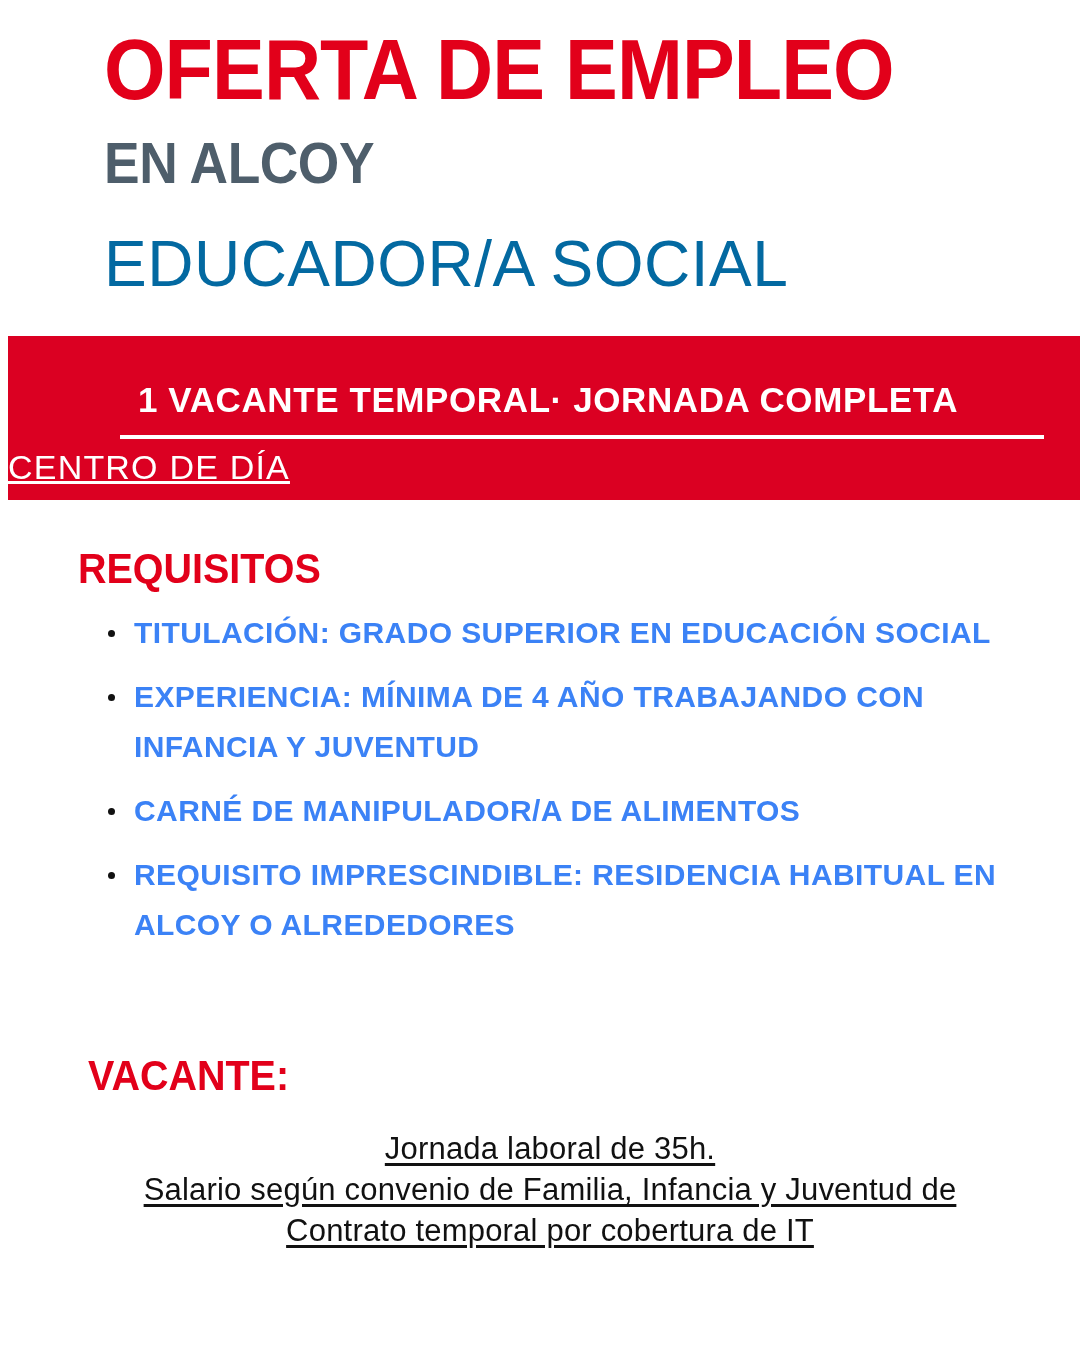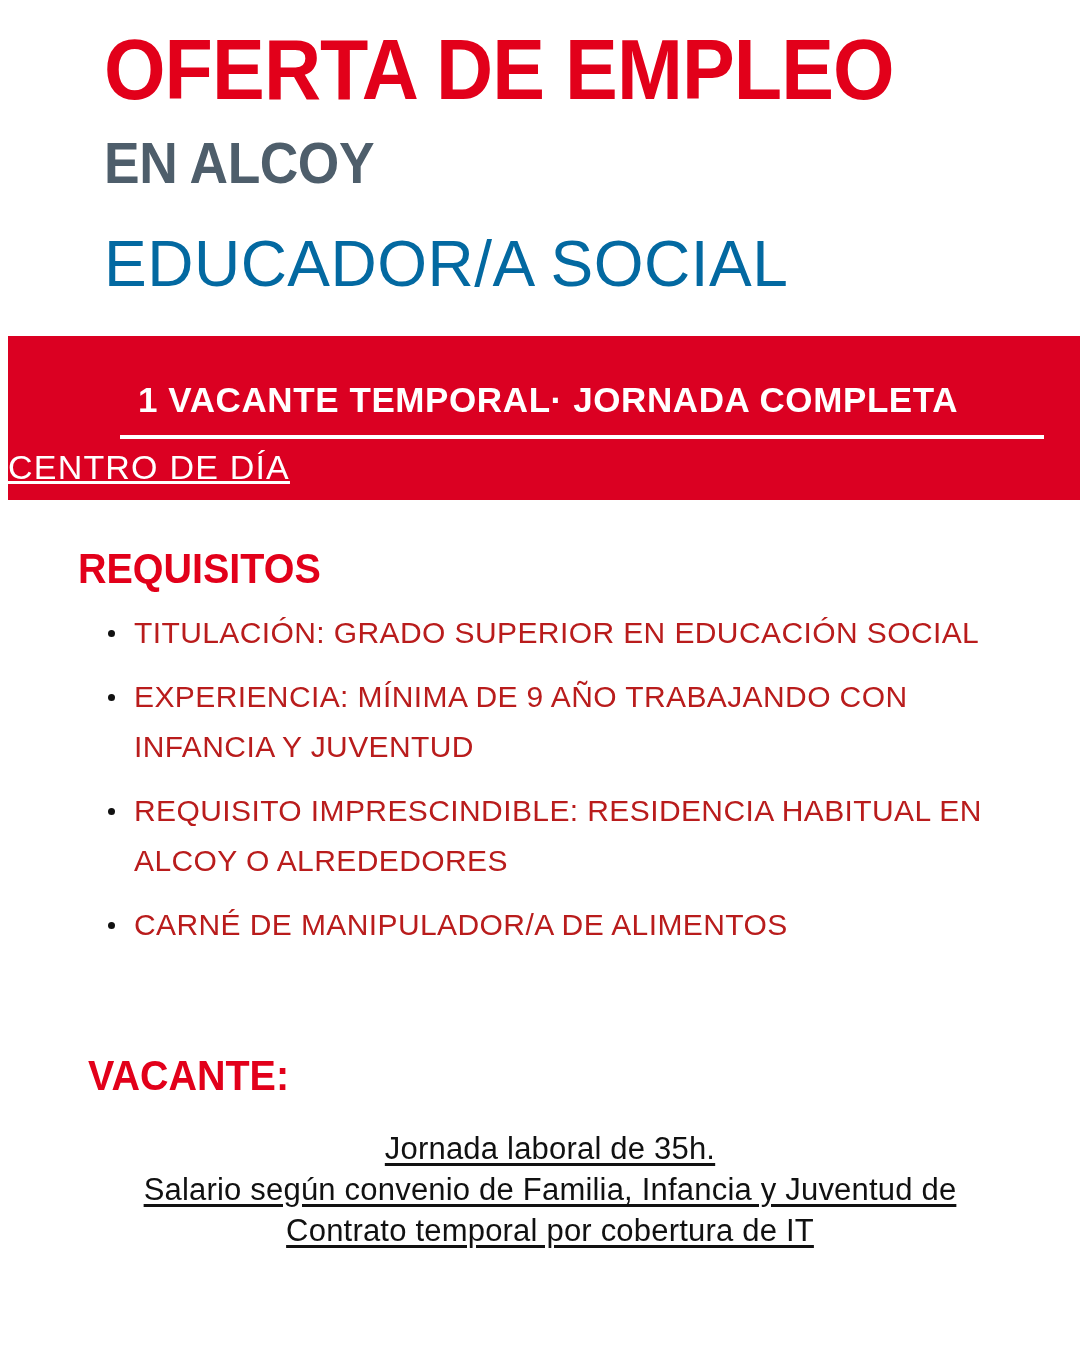--- a/index.html
+++ b/index.html
@@ -153,25 +153,25 @@
     margin: 0;
     padding: 0;
     list-style: none;
   }
 
   .req-item {
     position: relative;
     padding-left: 28px;
     margin-bottom: 14px;
     font-family: "Liberation Sans", sans-serif;
-    font-weight: 400;
+    font-weight: 700;
     font-size: 30px;
     line-height: 50px;
     letter-spacing: 0.4px;
-    color: #b91c1c;
+    color: #3b82f6;
   }
 
   .req-item .bullet {
     position: absolute;
     left: 2px;
     top: 22px;
     width: 7px;
     height: 7px;
     border-radius: 50%;
     background: #111111;
@@ -214,23 +214,23 @@
   <div class="banner">
     <div class="banner-headline">1 VACANTE TEMPORAL· JORNADA COMPLETA</div>
     <div class="banner-divider"></div>
     <div class="banner-sub">CENTRO DE DÍA</div>
   </div>
 
   <div class="section-heading" id="req-heading">REQUISITOS</div>
 
   <ul class="req-list" id="req-list">
       <li class="req-item"><span class="bullet"></span><span>TITULACIÓN: GRADO SUPERIOR EN EDUCACIÓN SOCIAL</span></li>
-      <li class="req-item"><span class="bullet"></span><span>EXPERIENCIA: MÍNIMA DE 9 AÑO TRABAJANDO CON INFANCIA Y JUVENTUD</span></li>
+      <li class="req-item"><span class="bullet"></span><span>EXPERIENCIA: MÍNIMA DE 4 AÑO TRABAJANDO CON INFANCIA Y JUVENTUD</span></li>
+      <li class="req-item"><span class="bullet"></span><span>CARNÉ DE MANIPULADOR/A DE ALIMENTOS</span></li>
       <li class="req-item"><span class="bullet"></span><span>REQUISITO IMPRESCINDIBLE: RESIDENCIA HABITUAL EN ALCOY O ALREDEDORES</span></li>
-      <li class="req-item"><span class="bullet"></span><span>CARNÉ DE MANIPULADOR/A DE ALIMENTOS</span></li>
     </ul>
 
   <div class="section-heading" id="vac-heading">VACANTE:</div>
 
   <div class="vac-details" id="vac-details">
       <div class="vac-line"><span>Jornada laboral de 35h. </span></div>
       <div class="vac-line"><span>Salario según convenio de  Familia, Infancia y Juventud de</span></div>
       <div class="vac-line"><span>Contrato temporal por cobertura de IT</span></div>
     </div>
 

